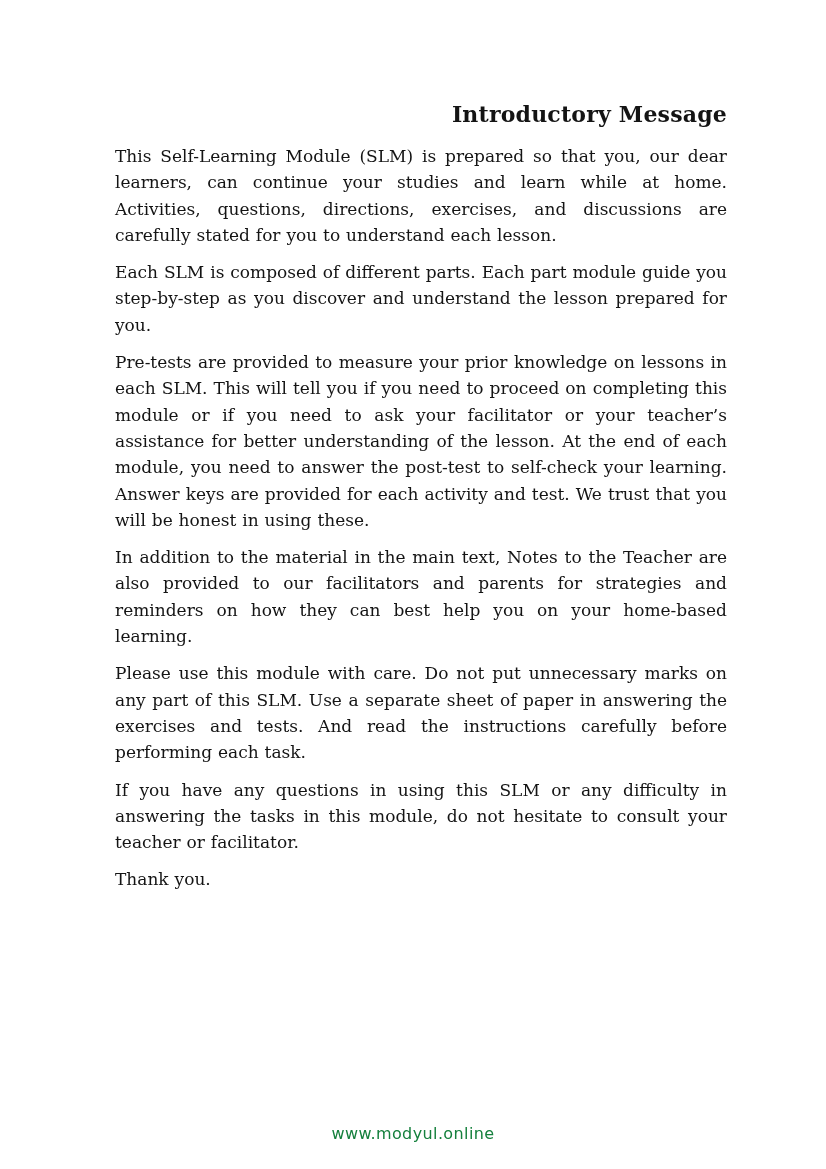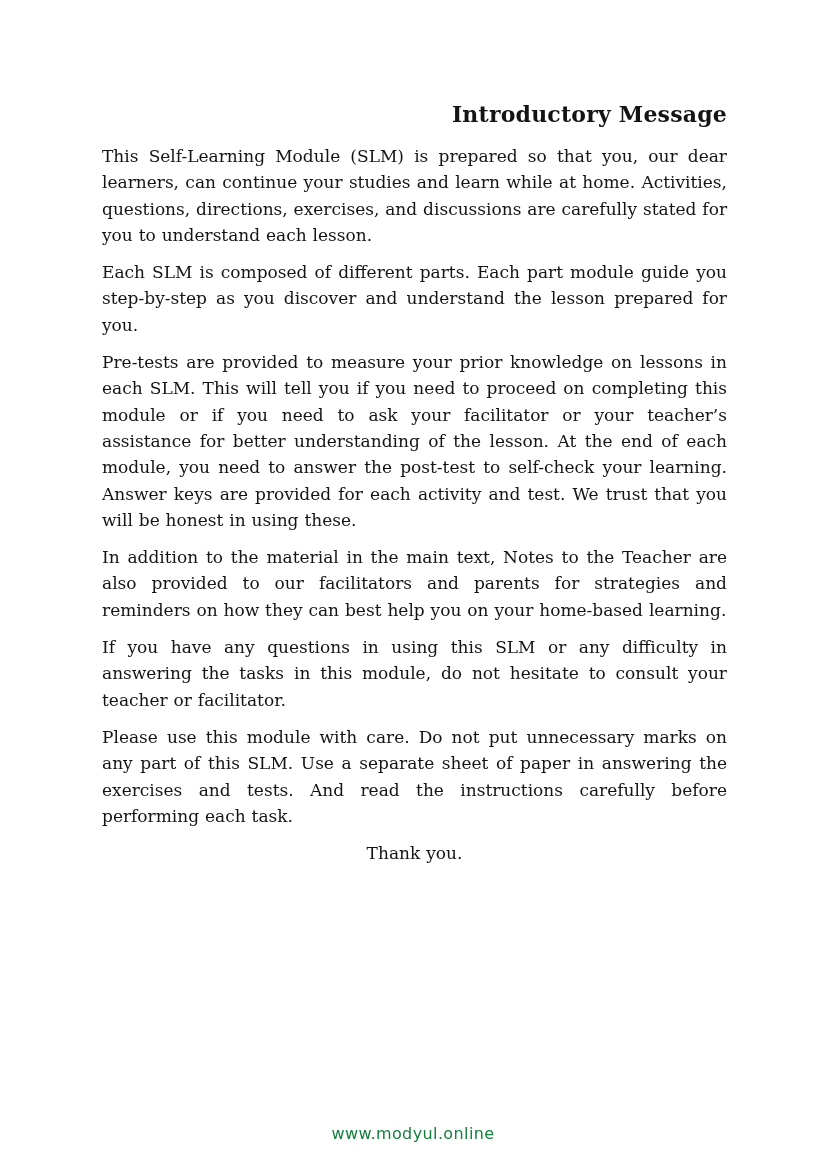--- a/index.html
+++ b/index.html
@@ -28,25 +28,25 @@
     line-height: 28px;
     font-weight: 700;
     letter-spacing: 0.2px;
     margin: 0 0 15px 0;
     text-align: right;
   }
   .par {
     font-size: 17px;
     line-height: 26.3px;
     text-align: justify;
-    margin: 0 0 11px 3px;
+    margin: 0 0 11px 16px;
     word-spacing: 0.5px;
   }
   .par.closing {
-    text-align: center;
+    text-align: left;
   }
   .watermark {
     position: absolute;
     left: 0;
     right: 0;
     top: 1124px;
     text-align: center;
     font-family: "DejaVu Sans", "Liberation Sans", sans-serif;
     font-size: 16px;
     letter-spacing: 0.4px;
@@ -61,21 +61,21 @@
     <h1 class="heading">Introductory Message</h1>
 
     <p class="par">This Self-Learning Module (SLM) is prepared so that you, our dear learners, can continue your studies and learn while at home. Activities, questions, directions, exercises, and discussions are carefully stated for you to understand each lesson.</p>
 
     <p class="par">Each SLM is composed of different parts.  Each part module guide you step-by-step as you discover and understand the lesson prepared for you.</p>
 
     <p class="par">Pre-tests are provided to measure your prior knowledge on lessons in each SLM. This will tell you if you need to proceed on completing this module or if you need to ask your facilitator or your teacher’s assistance for better understanding of the lesson. At the end of each module, you need to answer the post-test to self-check your learning. Answer keys are provided for each activity and test. We trust that you will be honest in using these.</p>
 
     <p class="par">In addition to the material in the main text, Notes to the Teacher are also provided to our facilitators and parents for strategies and reminders on how they can best help you on your home-based learning.</p>
 
+    <p class="par">Please use this module with care. Do not put unnecessary marks on any part of this SLM. Use a separate sheet of paper in answering the exercises and tests.  And read the instructions carefully before performing each task.</p>
+
     <p class="par">If you have any questions in using this SLM or any difficulty in answering the tasks in this module, do not hesitate to consult your teacher or facilitator.</p>
-
-    <p class="par">Please use this module with care. Do not put unnecessary marks on any part of this SLM. Use a separate sheet of paper in answering the exercises and tests.  And read the instructions carefully before performing each task.</p>
 
     <p class="par closing">Thank you.</p>
   </div>
 
   <div class="watermark">www.modyul.online</div>
 </div>
 
 </body></html>

